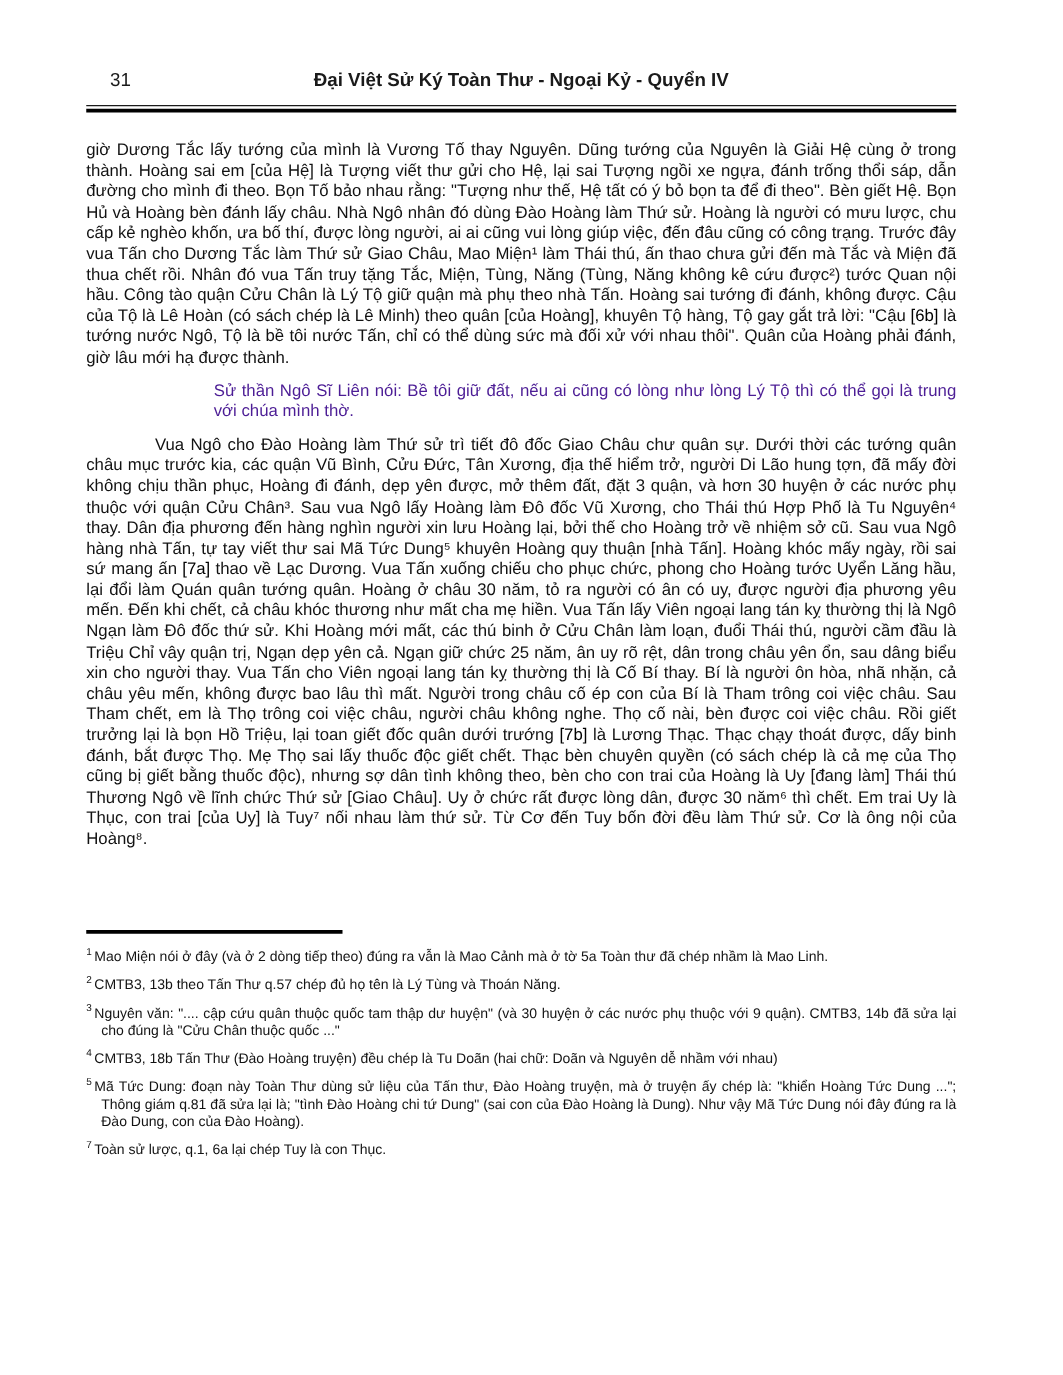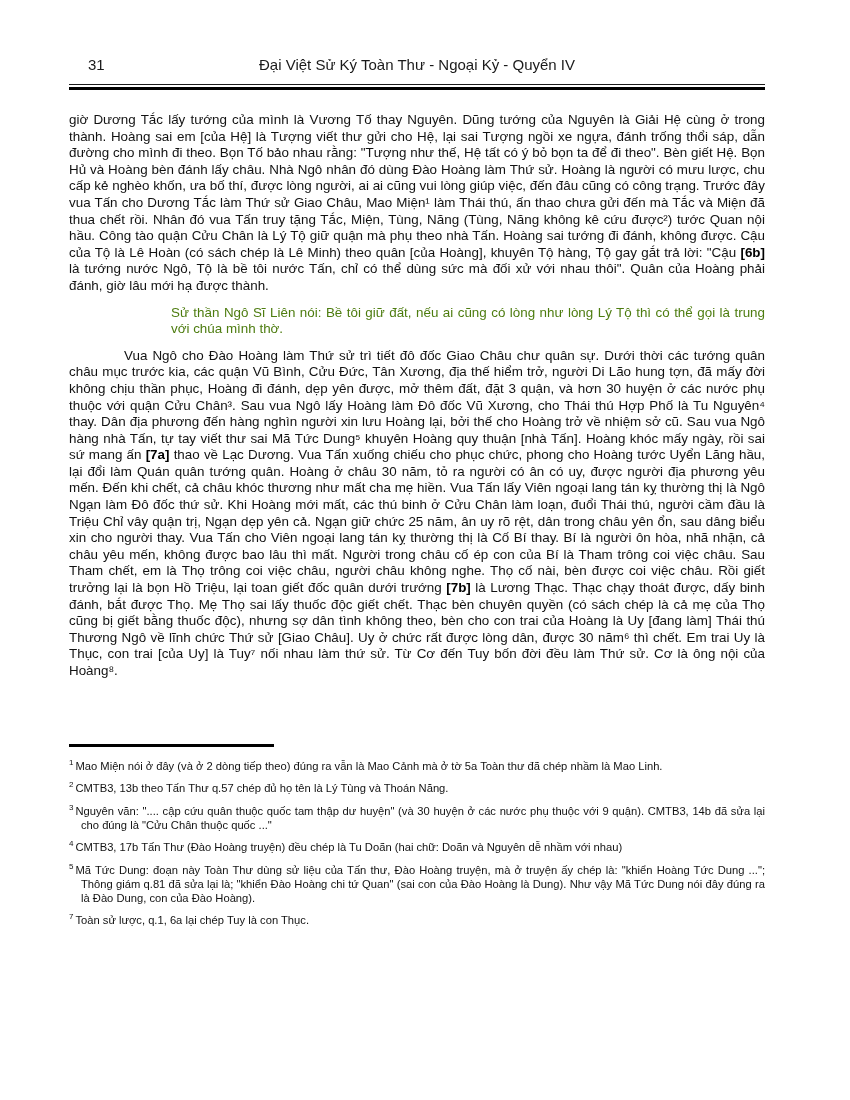--- a/index.html
+++ b/index.html
@@ -11,35 +11,35 @@
     background: #ffffff;
     font-family: "Liberation Sans", "DejaVu Sans", sans-serif;
     color: #121212;
     box-sizing: border-box;
     padding: 40px 85px 0 69px;
     overflow: hidden;
   }
   
   .header { position: relative; height: 22px; font-size: 15px; color: #1a1a1a; }
   .page-num { position: absolute; left: 19px; top: 0; }
-  .header-title { text-align: center; }
+  .header-title { text-align: center; font-weight: bold; }
   .header-rule {
     margin-top: 6px;
     height: 2px;
     border-top: 1px solid #1a1a1a;
     border-bottom: 3px solid #000;
   }
   
   .body-text { margin-top: 22px; font-size: 13.4px; line-height: 16.6px; text-align: justify; }
   .para { margin: 0 0 10px 0; }
   .para-indent { text-indent: 55px; }
-  .marker { font-weight: bold; color: #000; }
+  .marker { font-weight: normal; color: #000; }
   .commentary {
     margin: 0 0 10px 102px;
-    color: #4d7c0f;
+    color: #4c1d95;
     text-align: justify;
   }
   
   .footnote-separator {
     margin-top: 64px;
     width: 205px;
     border: none;
     border-top: 3px solid #000;
     margin-left: 0;
   }
@@ -77,18 +77,18 @@
     <p class="para para-indent"><span>Vua Ngô cho Đào Hoàng làm Thứ sử trì tiết đô đốc Giao Châu chư quân sự.  Dưới thời các tướng quân châu mục trước kia, các quận Vũ Bình, Cửu Đức, Tân Xương, địa thế hiểm trở, người Di Lão hung tợn, đã mấy đời không chịu thần phục, Hoàng đi đánh, dẹp yên được, mở thêm đất, đặt 3 quận, và hơn 30 huyện ở các nước phụ thuộc với quận Cửu Chân³.  Sau vua Ngô lấy Hoàng làm Đô đốc Vũ Xương, cho Thái thú Hợp Phố là Tu Nguyên⁴ thay.  Dân địa phương đến hàng nghìn người xin lưu Hoàng lại, bởi thế cho Hoàng trở về nhiệm sở cũ.  Sau vua Ngô hàng nhà Tấn, tự tay viết thư sai Mã Tức Dung⁵ khuyên Hoàng quy thuận [nhà Tấn].  Hoàng khóc mấy ngày, rồi sai sứ mang ấn </span><span class="marker">[7a]</span><span> thao về Lạc Dương.  Vua Tấn xuống chiếu cho phục chức, phong cho Hoàng tước Uyển Lăng hầu, lại đổi làm Quán quân tướng quân.  Hoàng ở châu 30 năm, tỏ ra người có ân có uy, được người địa phương yêu mến.  Đến khi chết, cả châu khóc thương như mất cha mẹ hiền.  Vua Tấn lấy Viên ngoại lang tán kỵ thường thị là Ngô Ngạn làm Đô đốc thứ sử.  Khi Hoàng mới mất, các thú binh ở Cửu Chân làm loạn, đuổi Thái thú, người cầm đầu là Triệu Chỉ vây quận trị, Ngạn dẹp yên cả.  Ngạn giữ chức 25 năm, ân uy rõ rệt, dân trong châu yên ổn, sau dâng biểu xin cho người thay.  Vua Tấn cho Viên ngoại lang tán kỵ thường thị là Cố Bí thay.  Bí là người ôn hòa, nhã nhặn, cả châu yêu mến, không được bao lâu thì mất.  Người trong châu cố ép con của Bí là Tham trông coi việc châu.  Sau Tham chết, em là Thọ trông coi việc châu, người châu không nghe.  Thọ cố nài, bèn được coi việc châu.  Rồi giết trưởng lại là bọn Hồ Triệu, lại toan giết đốc quân dưới trướng </span><span class="marker">[7b]</span><span> là Lương Thạc.  Thạc chạy thoát được, dấy binh đánh, bắt được Thọ.  Mẹ Thọ sai lấy thuốc độc giết chết.  Thạc bèn chuyên quyền (có sách chép là cả mẹ của Thọ cũng bị giết bằng thuốc độc), nhưng sợ dân tình không theo, bèn cho con trai của Hoàng là Uy [đang làm] Thái thú Thương Ngô về lĩnh chức Thứ sử [Giao Châu].  Uy ở chức rất được lòng dân, được 30 năm⁶ thì chết.  Em trai Uy là Thục, con trai [của Uy] là Tuy⁷ nối nhau làm thứ sử.  Từ Cơ đến Tuy bốn đời đều làm Thứ sử.  Cơ là ông nội của Hoàng⁸.</span></p>
 
   </div>
 
   <hr class="footnote-separator">
 
   <div class="footnotes">
     <div class="footnote"><span class="fn-num">1</span><span>Mao Miện nói ở đây (và ở 2 dòng tiếp theo) đúng ra vẫn là Mao Cảnh mà ở tờ 5a Toàn thư đã chép nhầm là Mao Linh.</span></div>
     <div class="footnote"><span class="fn-num">2</span><span>CMTB3, 13b theo Tấn Thư q.57 chép đủ họ tên là Lý Tùng và Thoán Năng.</span></div>
     <div class="footnote"><span class="fn-num">3</span><span>Nguyên văn: ".... cập cứu quân thuộc quốc tam thập dư huyện" (và 30 huyện ở các nước phụ thuộc với 9 quận).  CMTB3, 14b đã sửa lại cho đúng là "Cửu Chân thuộc quốc ..."</span></div>
-    <div class="footnote"><span class="fn-num">4</span><span>CMTB3, 17b Tấn Thư (Đào Hoàng truyện) đều chép là Tu Doãn (hai chữ: Doãn và Nguyên dễ nhầm với nhau)</span></div>
-    <div class="footnote"><span class="fn-num">5</span><span>Mã Tức Dung: đoạn này Toàn Thư dùng sử liệu của Tấn thư, Đào Hoàng truyện, mà ở truyện ấy chép là: "khiển Hoàng Tức Dung ..."; Thông giám q.81 đã sửa lại là; "khiển Đào Hoàng chi tứ Quan" (sai con của Đào Hoàng là Dung).  Như vậy Mã Tức Dung nói đây đúng ra là Đào Dung, con của Đào Hoàng).</span></div>
+    <div class="footnote"><span class="fn-num">4</span><span>CMTB3, 18b Tấn Thư (Đào Hoàng truyện) đều chép là Tu Doãn (hai chữ: Doãn và Nguyên dễ nhầm với nhau)</span></div>
+    <div class="footnote"><span class="fn-num">5</span><span>Mã Tức Dung: đoạn này Toàn Thư dùng sử liệu của Tấn thư, Đào Hoàng truyện, mà ở truyện ấy chép là: "khiển Hoàng Tức Dung ..."; Thông giám q.81 đã sửa lại là; "tình Đào Hoàng chi tứ Dung" (sai con của Đào Hoàng là Dung).  Như vậy Mã Tức Dung nói đây đúng ra là Đào Dung, con của Đào Hoàng).</span></div>
     <div class="footnote"><span class="fn-num">7</span><span>Toàn sử lược, q.1, 6a lại chép Tuy là con Thục.</span></div>
   </div>
 
 </div>
 
 </body></html>

